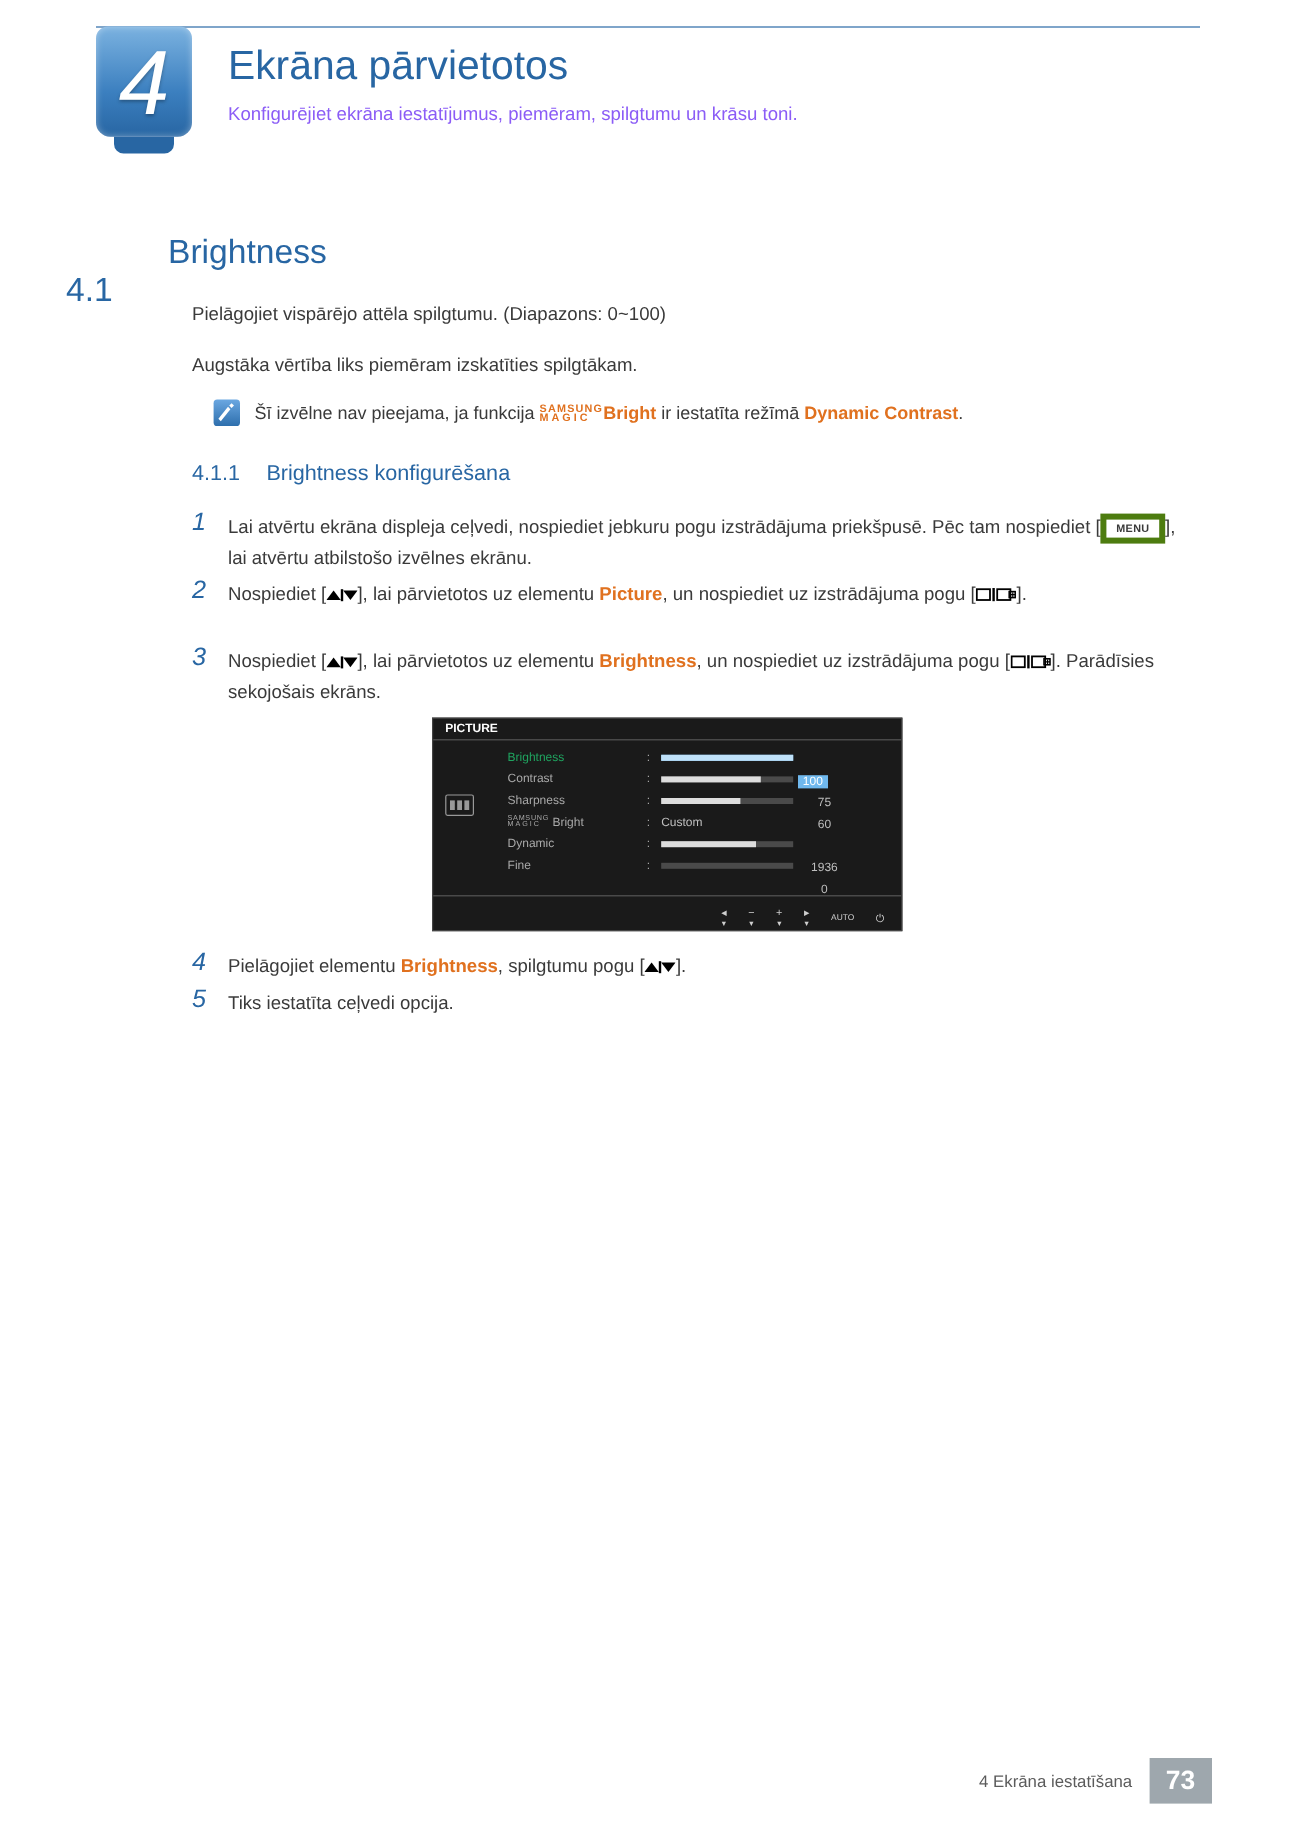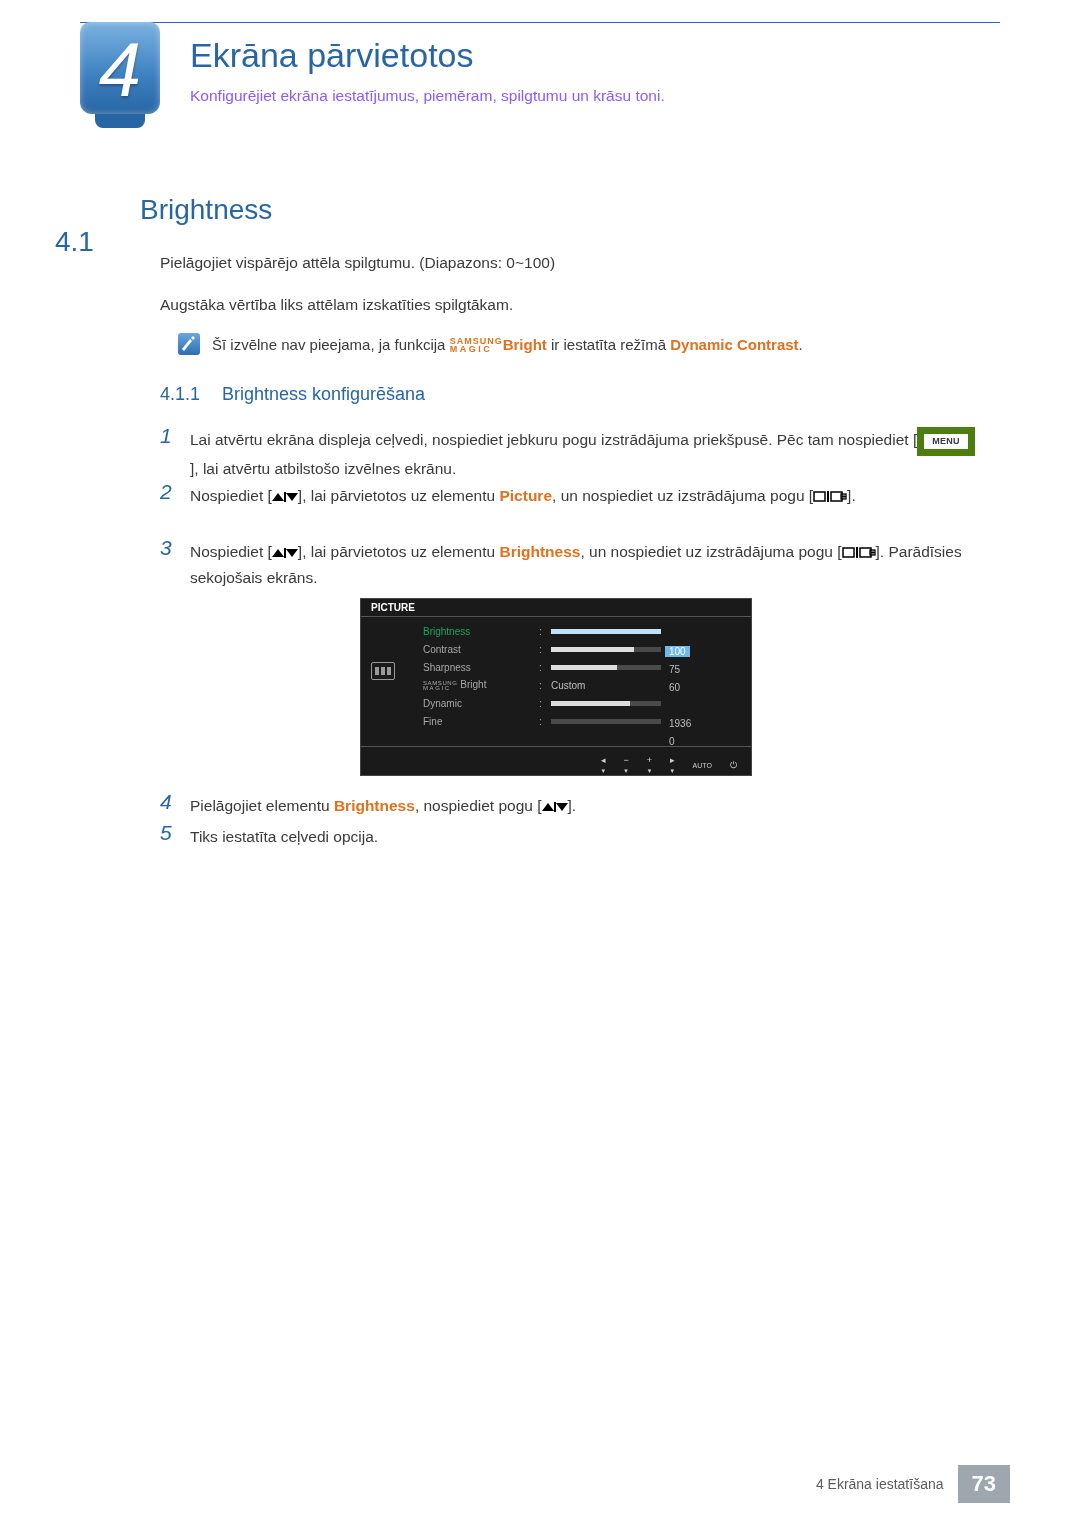--- a/index.html
+++ b/index.html
@@ -92,21 +92,21 @@
   .step-n {
     position: absolute; left: 160px;
     font-size: 21px; font-style: italic; color: #2866a3; font-weight: 400;
   }
   .step-t {
     position: absolute; left: 190px; right: 100px;
     font-size: 15.5px; color: #3a3a3a; line-height: 1.65;
   }
   .menubox {
     display: inline-block;
-    border: 7px solid #4d7c0f;
+    border: 5px solid #4d7c0f;
     font-size: 9px; font-weight: 700;
     padding: 0 8px; letter-spacing: 0.3px;
     vertical-align: 1px;
   }
   .arrow-pair svg { vertical-align: -2px; }
   .enter-glyph svg { vertical-align: -3px; }
   
   .osd {
     position: absolute;
     left: 360px; top: 598px;
@@ -127,21 +127,21 @@
     border-radius: 2px;
   }
   .osd-left-icon .bars { display: flex; gap: 2px; padding: 4px 3px; }
   .osd-left-icon .bars span { width: 4px; height: 8px; background: #999; }
   .osd-rows { position: absolute; left: 62px; right: 12px; top: 4px; }
   .osd-row { display: flex; align-items: center; height: 18px; }
   .osd-row .name { width: 116px; color: #a8a8a8; }
   .osd-row .colon { width: 12px; color: #a8a8a8; }
   .osd-row .bar { width: 110px; height: 5px; background: #4a4a4a; position: relative; }
   .osd-row .bar .fill { position: absolute; left: 0; top: 0; bottom: 0; background: #5fb1f0; }
-  .osd-row .val { width: 44px; text-align: left; color: #bfbfbf; padding-left: 8px; margin-top: 40px; }
+  .osd-row .val { width: 44px; text-align: center; color: #bfbfbf; padding-left: 8px; margin-top: 40px; }
   .osd-row.active .name { color: #1fa35f; }
   .osd-row.active .bar { background: #6fb8ee; }
   .osd-row.active .bar .fill { background: #bfe1f9; width: 100%; }
   .osd-row.active .val { background: #6fb8ee; color: #fff; padding: 0 4px; width: auto; margin-left: 4px; }
   .osd-row .textval { color: #bfbfbf; }
   .osd-foot {
     position: absolute; left: 0; right: 0; bottom: 0;
     height: 20px; display: flex; justify-content: flex-end; gap: 18px;
     padding-right: 14px; align-items: center;
     font-size: 9px; color: #cfcfcf;
@@ -185,21 +185,21 @@
     <div class="n">4</div>
   </div>
 
   <div class="chapter-title">Ekrāna pārvietotos</div>
   <div class="chapter-sub">Konfigurējiet ekrāna iestatījumus, piemēram, spilgtumu un krāsu toni.</div>
 
   <div class="sec-num" style="top:194px">4.1</div>
   <div class="sec-title" style="top:194px">Brightness</div>
 
   <div class="body-text" style="top:252px">Pielāgojiet vispārējo attēla spilgtumu. (Diapazons: 0~100)</div>
-  <div class="body-text" style="top:294px">Augstāka vērtība liks attēlam izskatīties spilgtākam.</div>
+  <div class="body-text" style="top:294px">Augstāka vērtība liks piemēram izskatīties spilgtākam.</div>
 
   <div class="note-icon" style="top:333px">
     <svg viewBox="0 0 22 22">
         <path d="M4 16 L12 6 L14 8 L6 18 Z" fill="#fff"></path>
         <path d="M13 5 L15 3 L17 5 L15 7 Z" fill="#fff"></path>
       </svg>
   </div>
   <div class="note-text" style="top:334px">
     <span>Šī izvēlne nav pieejama, ja funkcija </span><span class="magic-stack"><span>SAMSUNG</span><br><span class="l2">MAGIC</span></span><span class="orange">Bright</span><span> ir iestatīta režīmā </span><span class="orange">Dynamic Contrast</span><span>.</span>
   </div>
@@ -325,21 +325,21 @@
           <span class="top" style="font-size:7px">AUTO</span>
         </div>
       <div class="grp">
           <span class="top">⏻</span>
         </div>
     </div>
   </div>
 
   <div class="step-n" style="top:790px">4</div>
   <div class="step-t" style="top:793px">
-    <span>Pielāgojiet elementu </span><span class="orange">Brightness</span><span>, nospiediet pogu [</span><span class="arrow-pair"><svg width="26" height="12">
+    <span>Pielāgojiet elementu </span><span class="orange">Brightness</span><span>, spilgtumu pogu [</span><span class="arrow-pair"><svg width="26" height="12">
           <polygon points="0,10 12,10 6,2" fill="#000"></polygon>
           <rect x="12" y="1" width="2" height="10" fill="#000"></rect>
           <polygon points="14,2 26,2 20,10" fill="#000"></polygon>
         </svg></span><span>].</span>
   </div>
 
   <div class="step-n" style="top:821px">5</div>
   <div class="step-t" style="top:824px">Tiks iestatīta ceļvedi opcija.</div>
 
   <div class="footer">

